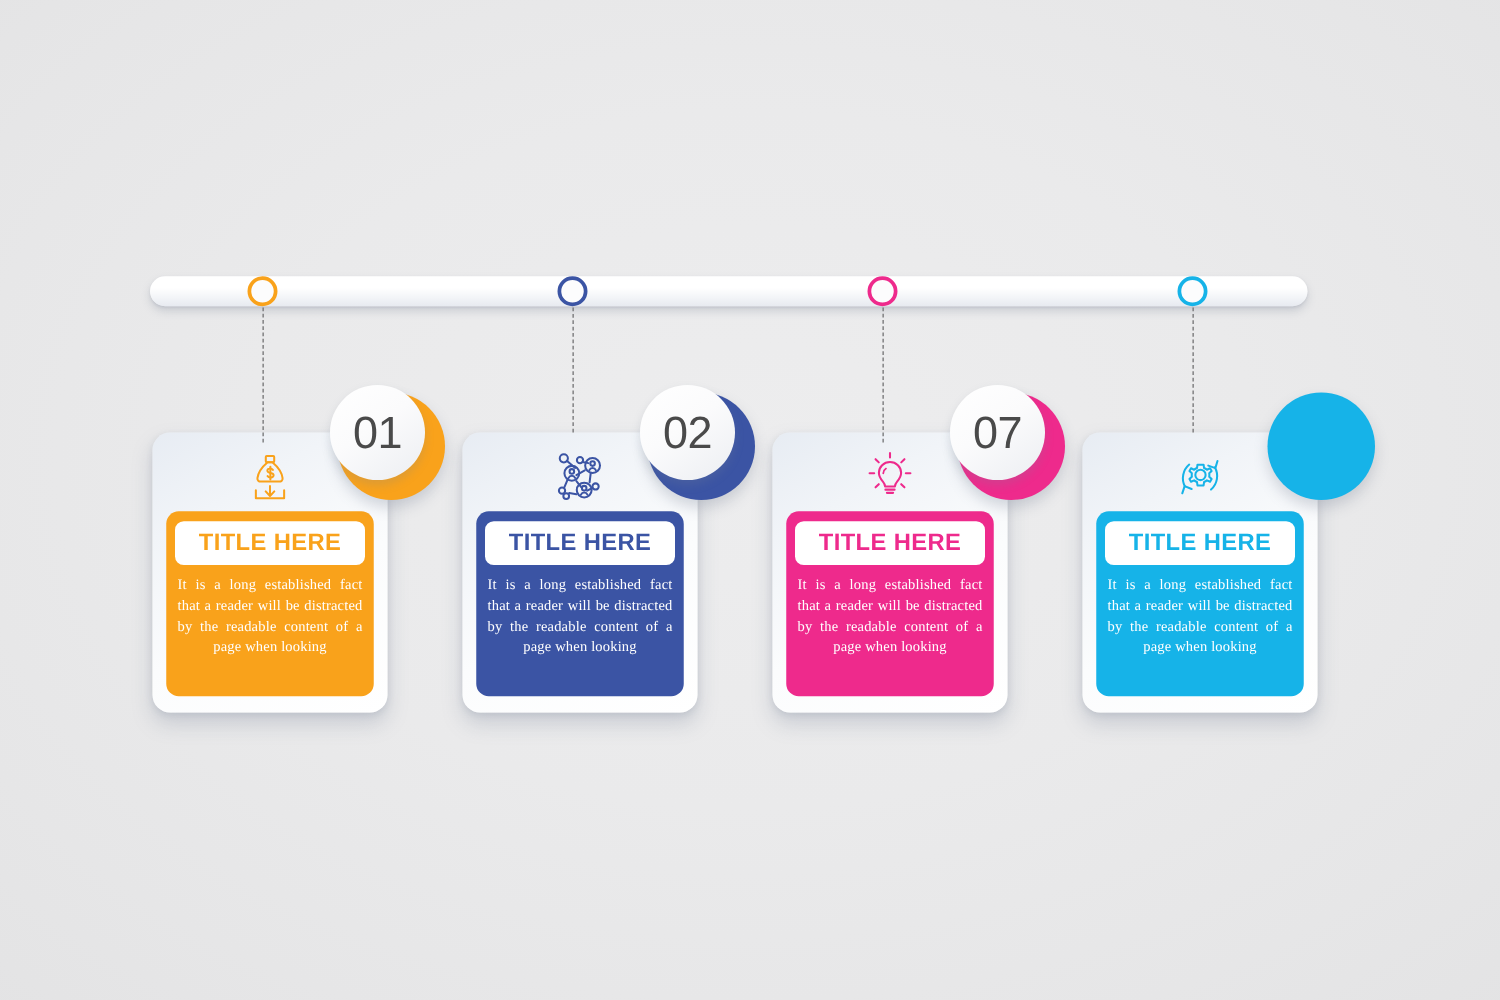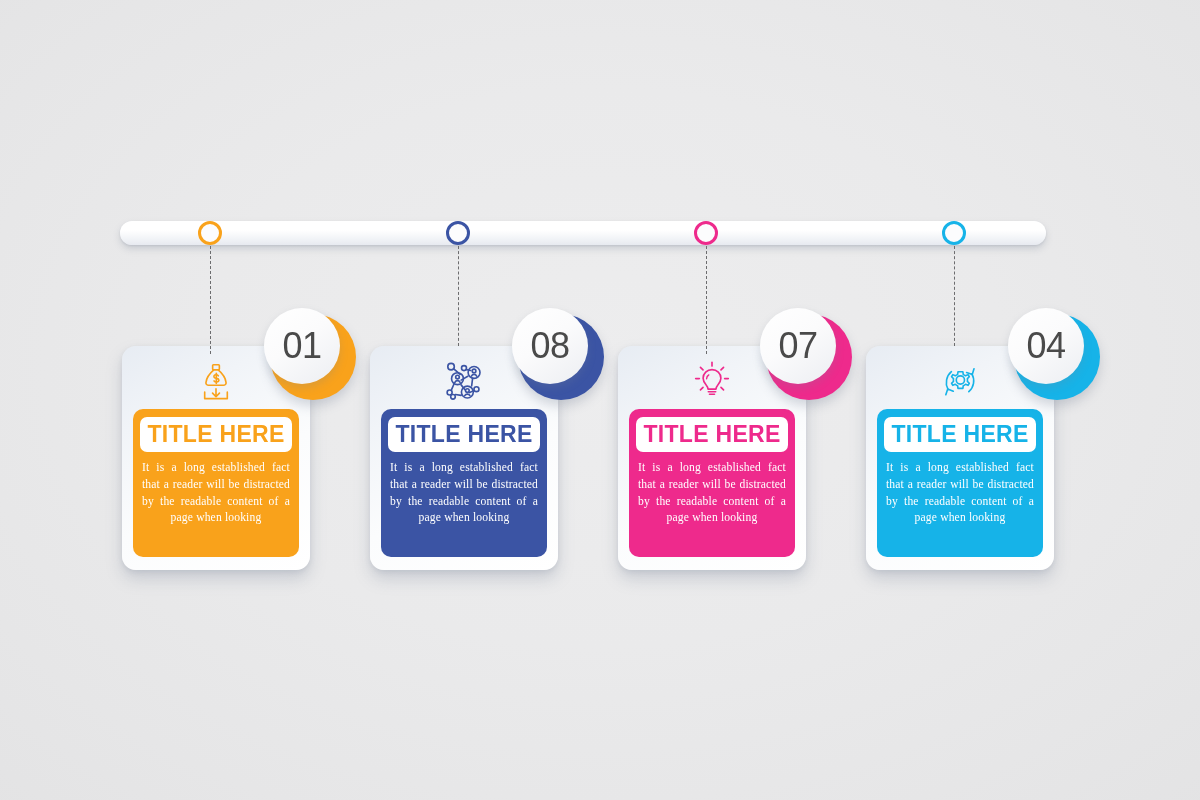--- a/index.html
+++ b/index.html
@@ -95,21 +95,21 @@
   .title-chip {
     height: 35px;
     border-radius: 7px;
     background: #ffffff;
     display: flex;
     align-items: center;
     justify-content: center;
     letter-spacing: 0.3px;
   }
   .title-chip span {
-    font-size: 23px;
+    font-size: 19px;
     font-weight: 700;
     font-family: "Liberation Sans", sans-serif;
   }
 
   .body-text {
     margin-top: 8px;
     color: #ffffff;
     font-size: 11.6px;
     line-height: 16.8px;
     text-align: justify;
@@ -234,21 +234,21 @@
 </div>
         <div class="panel" style="background: rgb(59, 84, 164);">
           <div class="title-chip">
             <span style="color: rgb(59, 84, 164);">TITLE HERE</span>
           </div>
           <div class="body-text">It is a long established fact that a reader will be distracted by the readable content of a page when looking</div>
         </div>
         <div class="badge">
           <div class="ring" style="background: rgb(59, 84, 164);"></div>
           <div class="inner">
-            <span>08</span>
+            <span>02</span>
           </div>
         </div>
       </div>
       <div class="group" style="left: 618px;">
         <div class="card"></div>
         <div class="icon-wrap" style="color: rgb(238, 42, 140);">
   <svg width="44" height="44" viewBox="0 0 48 48" fill="none" stroke="currentColor" stroke-width="1.8" stroke-linecap="round" stroke-linejoin="round">
     <path d="M24 10.5 C18.6 10.5 14.3 14.7 14.3 19.9 C14.3 23.4 16.1 25.6 17.8 27.6 C19 29 19.6 30.2 19.7 31.8 L28.3 31.8 C28.4 30.2 29 29 30.2 27.6 C31.9 25.6 33.7 23.4 33.7 19.9 C33.7 14.7 29.4 10.5 24 10.5 Z"></path>
     <path d="M20 34.6 L28 34.6"></path>
     <path d="M21.3 37.4 L26.7 37.4"></path>
@@ -288,20 +288,17 @@
   </svg>
 </div>
         <div class="panel" style="background: rgb(22, 179, 232);">
           <div class="title-chip">
             <span style="color: rgb(22, 179, 232);">TITLE HERE</span>
           </div>
           <div class="body-text">It is a long established fact that a reader will be distracted by the readable content of a page when looking</div>
         </div>
         <div class="badge">
           <div class="ring" style="background: rgb(22, 179, 232);"></div>
-          <div class="inner">
-            <span>04</span>
-          </div>
         </div>
       </div>
     </div>
 
 </div>
 
 </body></html>

